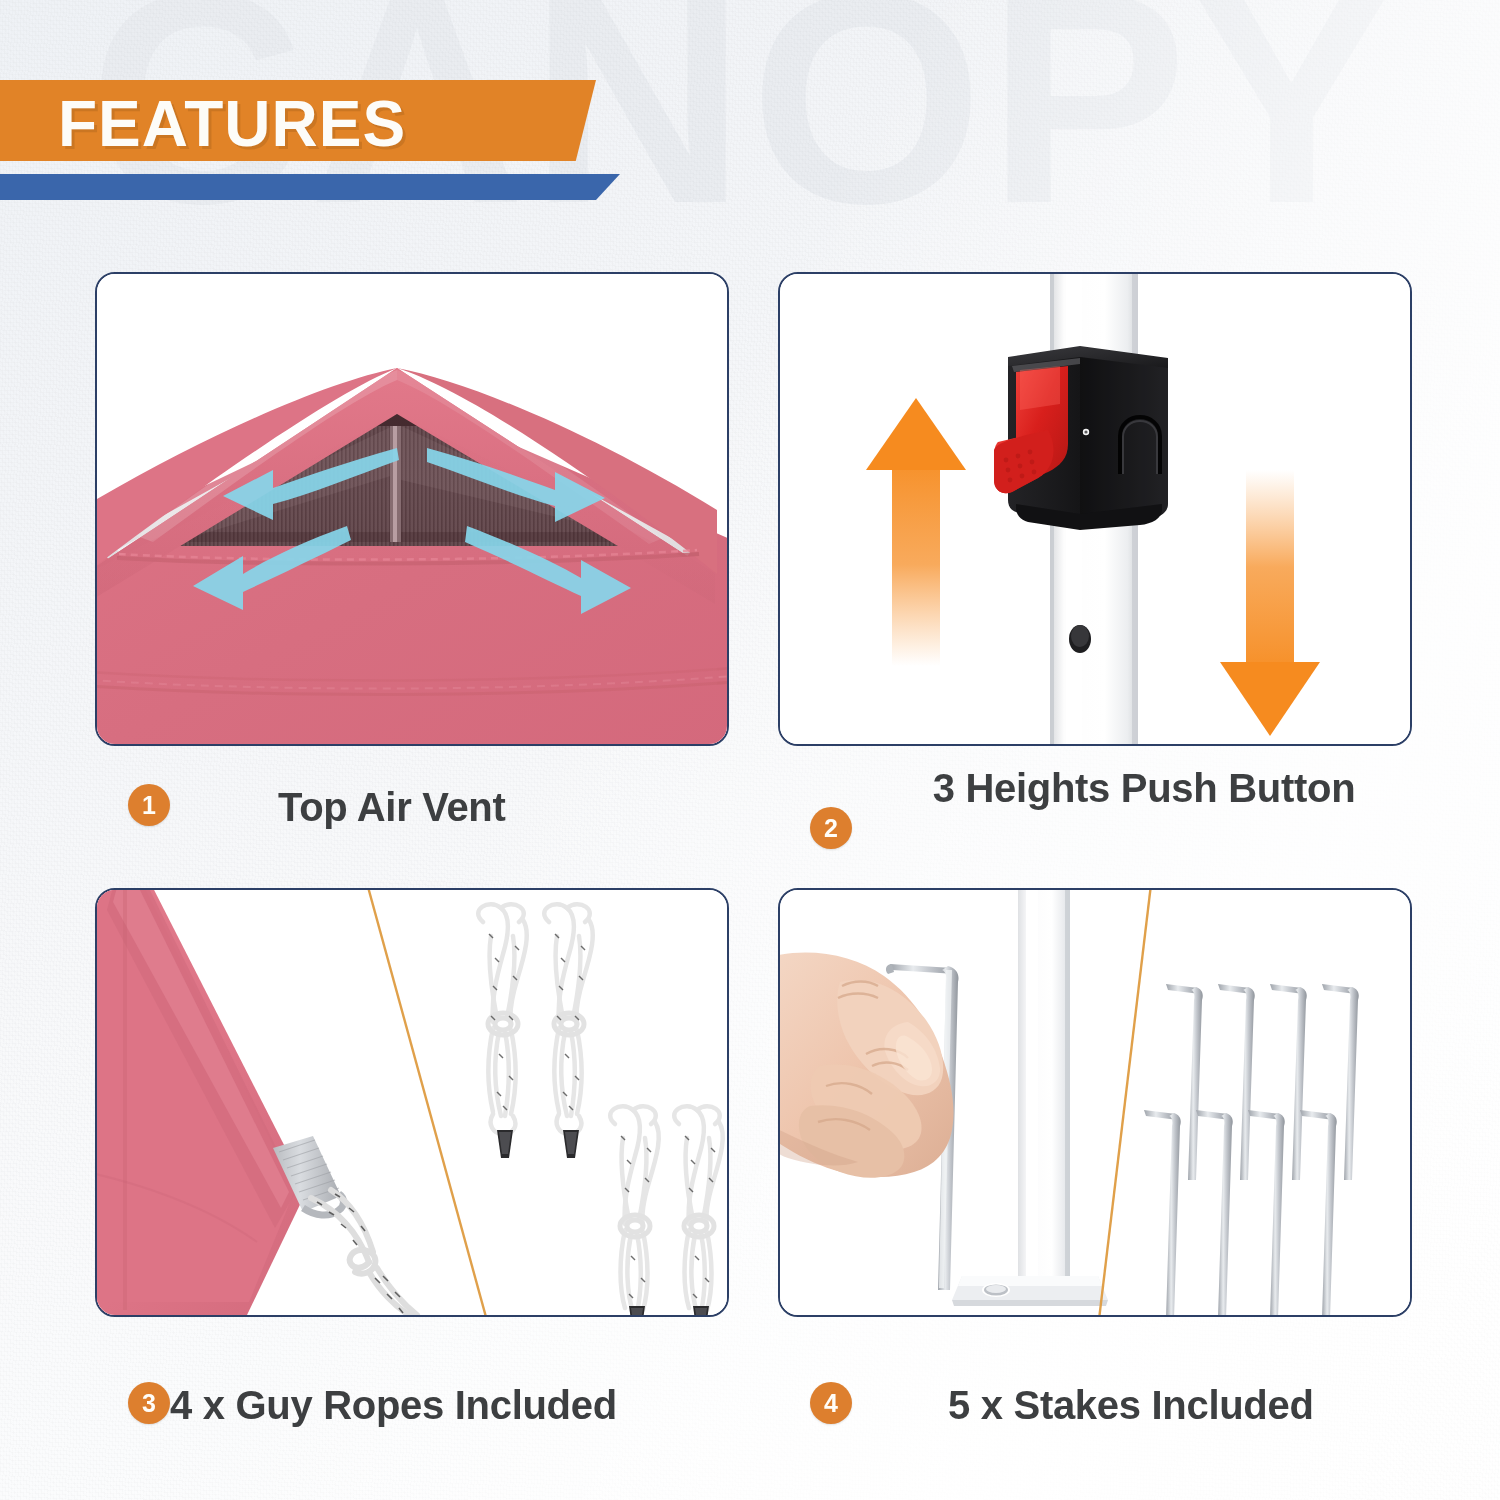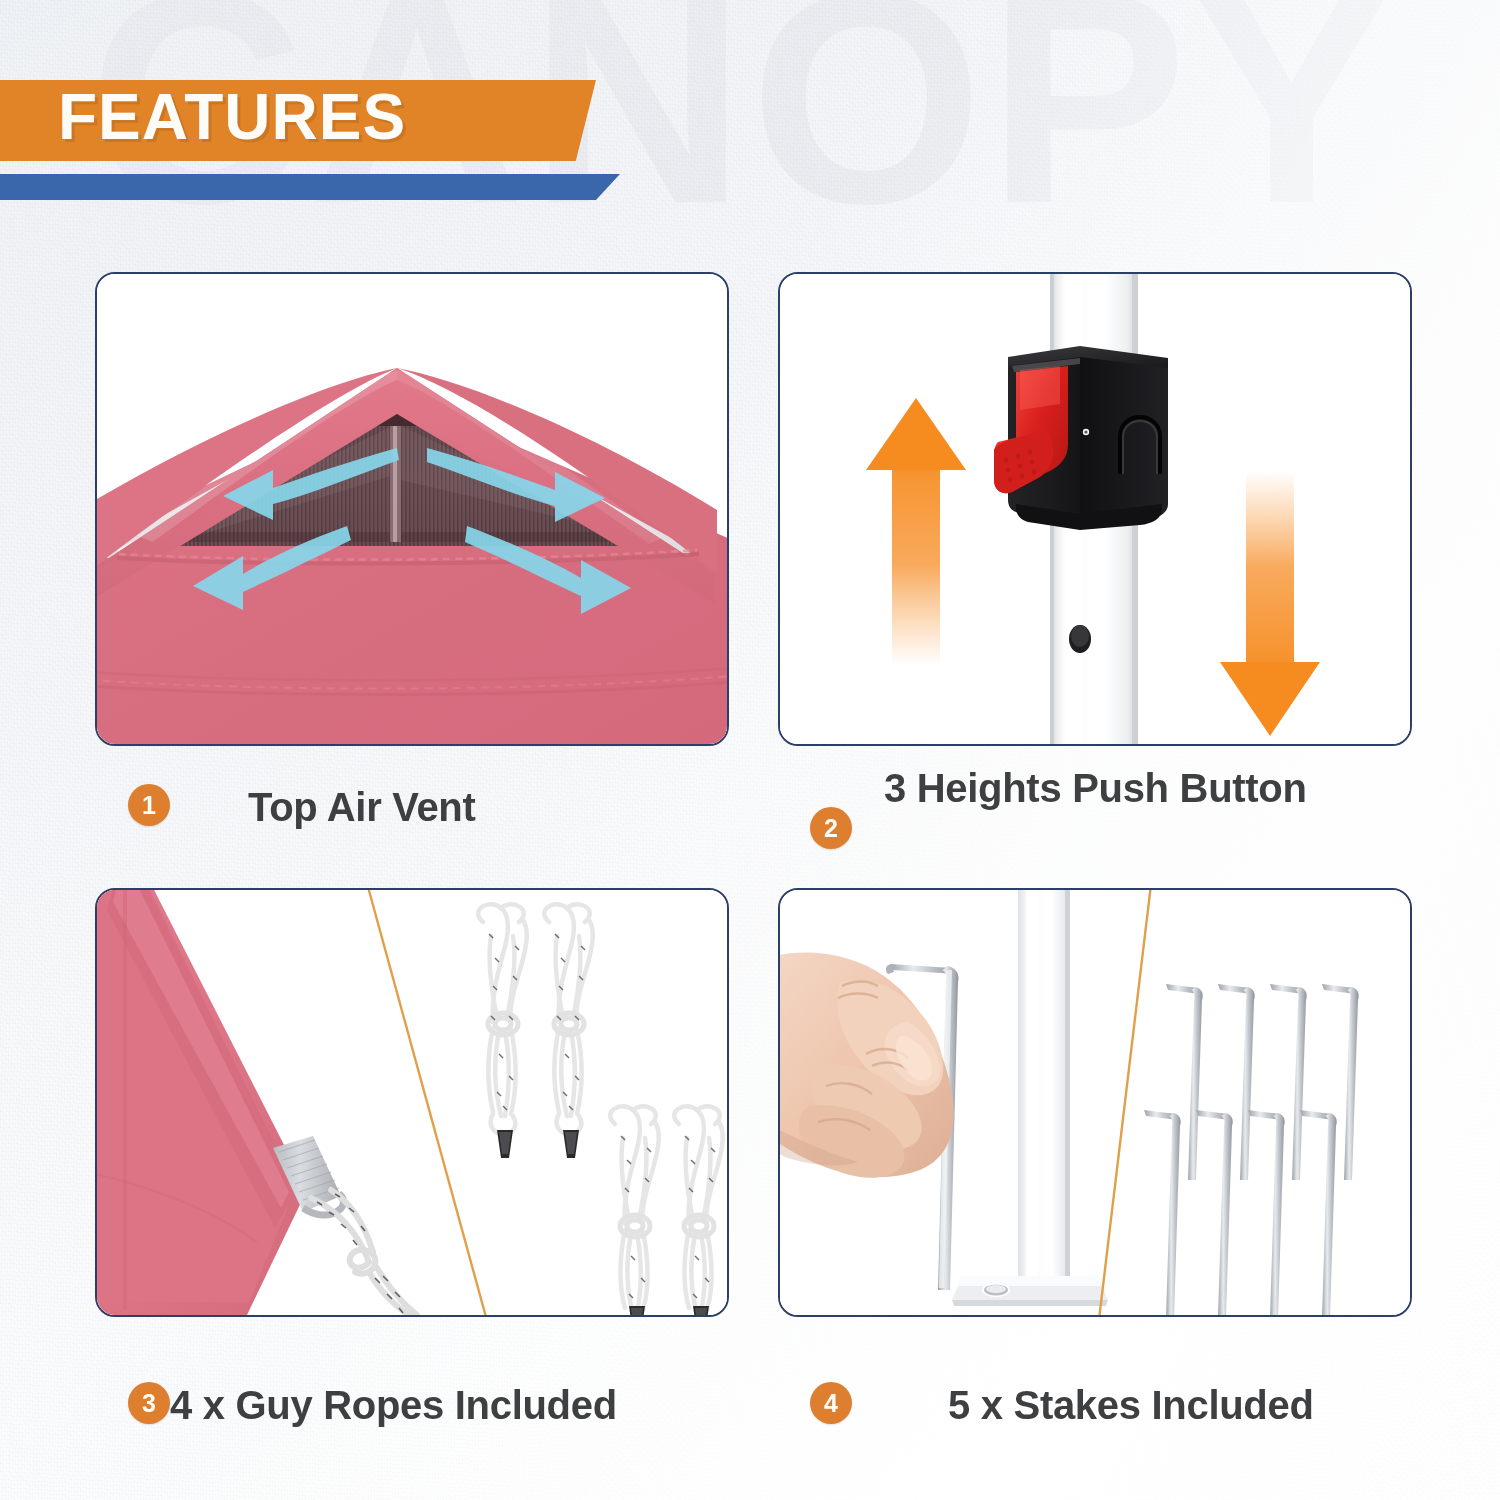--- a/index.html
+++ b/index.html
@@ -44,21 +44,21 @@
   .banner-wrap{position:absolute;left:0;top:80px;z-index:3;}
   .banner-blue{
     position:absolute;left:0;top:94px;width:620px;height:26px;
     background:#3a66ab;
     clip-path:polygon(0 0, 620px 0, 596px 26px, 0 26px);
   }
   .banner-orange{
     position:relative;width:596px;height:81px;
     background:#e18327;
     clip-path:polygon(0 0, 596px 0, 572px 96px, 0 96px);
-    display:flex;align-items:flex-start;
+    display:flex;align-items:flex-end;
   }
   .banner-title{
     margin-left:58px;
     font-size:64px;font-weight:bold;color:#fdfcf8;
     letter-spacing:1px;
     text-shadow:3px 3px 0 rgba(140,80,20,.25);
   }
 
   
   .grid{position:absolute;left:0;top:0;width:1500px;height:1500px;z-index:2;}
@@ -93,22 +93,22 @@
   #panel1{left:95px;top:272px;width:630px;height:470px;}
   #panel2{left:778px;top:272px;width:630px;height:470px;}
   #panel3{left:95px;top:888px;width:630px;height:425px;}
   #panel4{left:778px;top:888px;width:630px;height:425px;}
 
   #cap1{left:128px;top:784px;width:600px;}
   #cap2{left:810px;top:765px;width:610px;}
   #cap3{left:128px;top:1382px;width:620px;}
   #cap4{left:810px;top:1382px;width:620px;}
 
-  #cap1 .cap-text{margin-left:78px;}
-  #cap2 .cap-text{margin-left:32px;width:520px;}
+  #cap1 .cap-text{margin-left:108px;}
+  #cap2 .cap-text{margin-left:32px;text-align:center;width:520px;}
   #cap3 .cap-text{}
   #cap4 .cap-text{margin-left:96px;}
   #cap2 .badge{margin-top:42px;}
 
   .svgfill{display:block;width:100%;height:100%;}
 </style>
 </head>
 <body>
 
 <div class="page">

